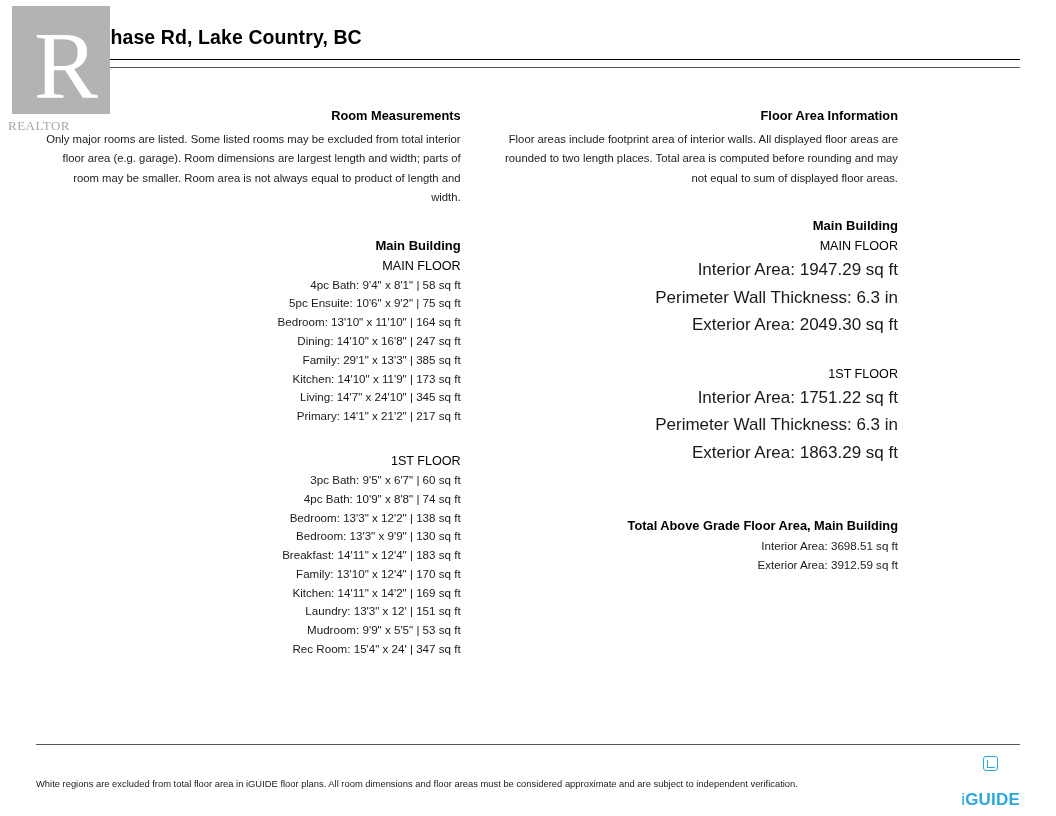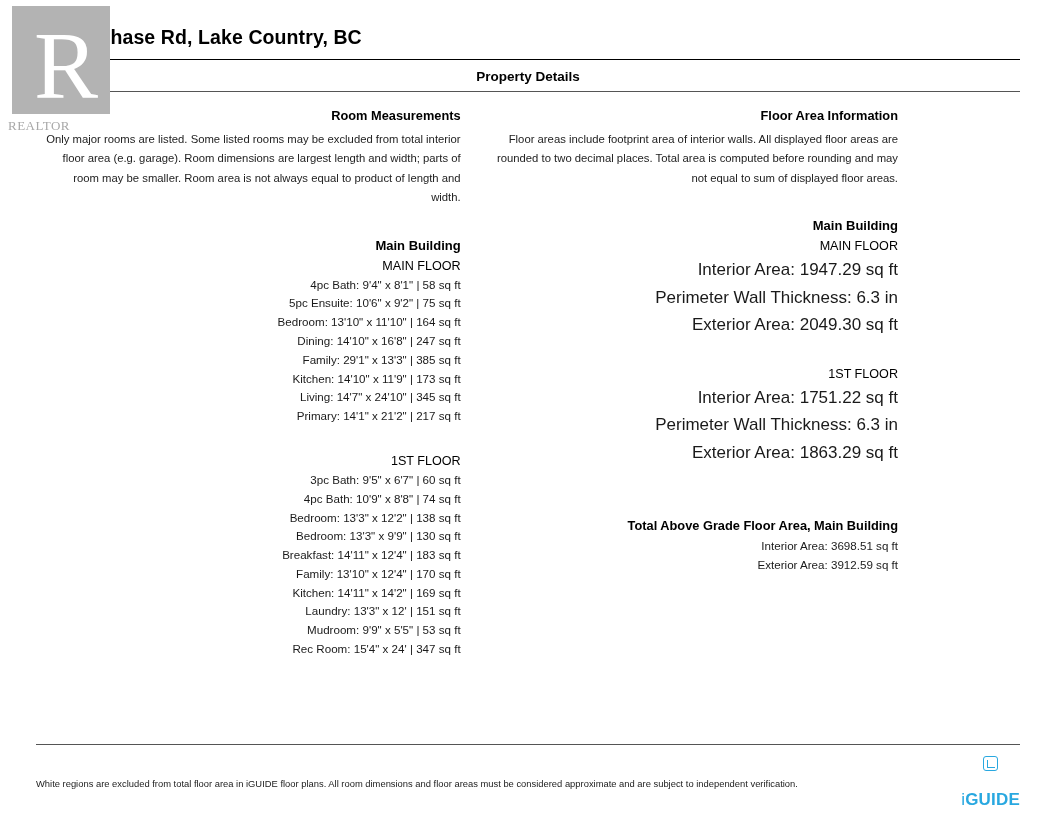--- a/index.html
+++ b/index.html
@@ -237,21 +237,20 @@
 
 <div class="watermark">
   <div class="wm-box"></div>
   <div class="wm-r">R</div>
   <div class="wm-text">REALTOR</div>
 </div>
 
 <div class="header">
   <div class="doc-title">10151 Chase Rd, Lake Country, BC</div>
   <div class="title-rule"></div>
-  <div class="doc-subtitle">Property Details</div>
   <div class="subtitle-rule"></div>
 </div>
 
 <div class="columns">
 
   <div class="col col-left">
     <div class="section-head">Room Measurements</div>
     <div class="section-note">Only major rooms are listed. Some listed rooms may be excluded from total interior floor area (e.g. garage). Room dimensions are largest length and width; parts of room may be smaller. Room area is not always equal to product of length and width.</div>
 
     <div class="building-title">Main Building</div>
@@ -281,21 +280,21 @@
       <li class="room-item">Kitchen: 14'11" x 14'2" | 169 sq ft</li>
       <li class="room-item">Laundry: 13'3" x 12' | 151 sq ft</li>
       <li class="room-item">Mudroom: 9'9" x 5'5" | 53 sq ft</li>
       <li class="room-item">Rec Room: 15'4" x 24' | 347 sq ft</li>
     </ul>
   </div>
 
   <div class="col col-right">
     <div class="col-right-inner">
       <div class="section-head">Floor Area Information</div>
-      <div class="section-note">Floor areas include footprint area of interior walls. All displayed floor areas are rounded to two decimal places. Total area is computed before rounding and may not equal to sum of displayed floor areas.</div>
+      <div class="section-note">Floor areas include footprint area of interior walls. All displayed floor areas are rounded to two length places. Total area is computed before rounding and may not equal to sum of displayed floor areas.</div>
 
       <div class="building-title">Main Building</div>
 
       <div class="floor-title">MAIN FLOOR</div>
       <ul class="room-list">
         <li class="area-item">Interior Area: 1947.29 sq ft</li>
         <li class="area-item">Perimeter Wall Thickness: 6.3 in</li>
         <li class="area-item">Exterior Area: 2049.30 sq ft</li>
       </ul>
 

